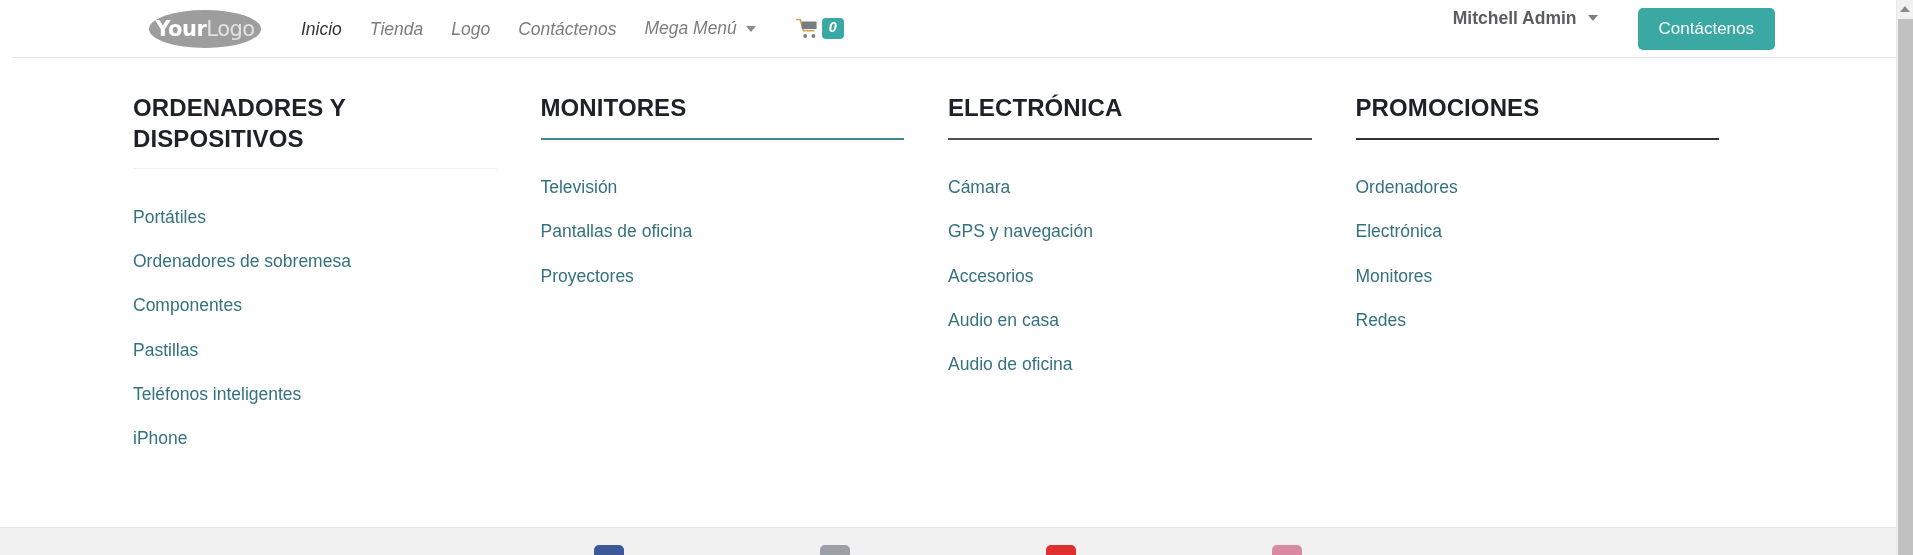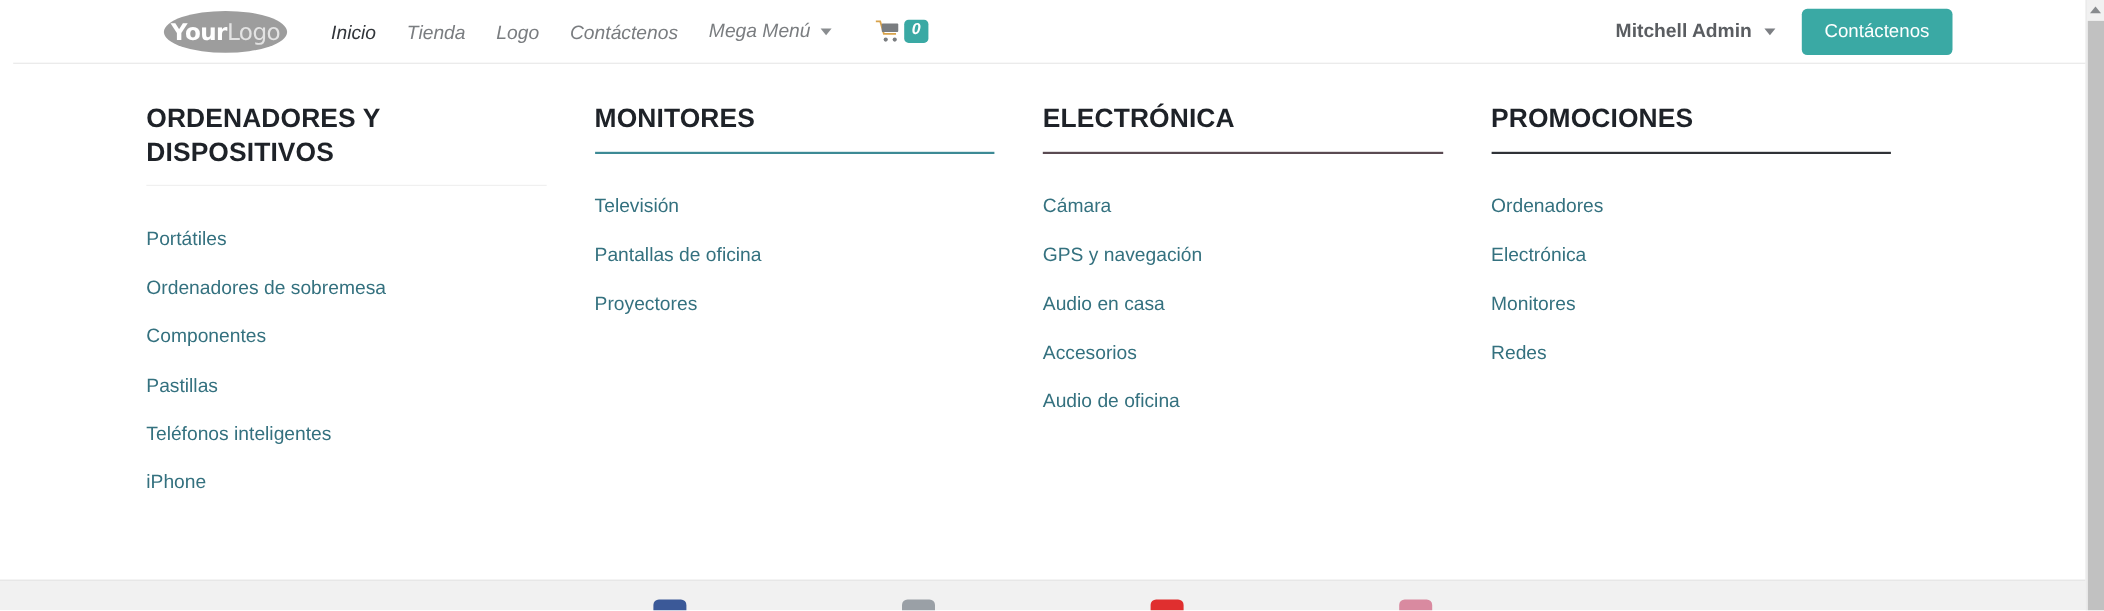--- a/index.html
+++ b/index.html
@@ -75,21 +75,21 @@
     color: #ffffff;
     font-size: 14.5px; font-weight: 700;
     border-radius: 4px;
     padding: 2px 7px 3px 7px;
     line-height: 1.05;
     min-width: 21px; text-align: center;
   }
 
   .header-right {
     margin-left: auto; margin-right: 133px;
-    display: flex; align-items: center; gap: 24px;
+    display: flex; align-items: flex-start; gap: 40px;
   }
   .user-menu {
     display: flex; align-items: center; gap: 11px;
     font-size: 17.5px; font-weight: 700; color: #5a5d61;
     cursor: pointer; white-space: nowrap;
   }
   .user-menu .caret { border-top-color: #7c7f83; }
 
   .btn-contact {
     background: #3aa9a4; color: #ffffff;
@@ -233,22 +233,22 @@
           <a class="mm-link">Proyectores</a>
         </div>
       </div>
 
       <div class="mm-col">
         <div class="mm-title">ELECTRÓNICA</div>
         <hr class="mm-rule" style="background: rgb(90, 74, 82);">
         <div class="mm-links">
           <a class="mm-link">Cámara</a>
           <a class="mm-link">GPS y navegación</a>
+          <a class="mm-link">Accesorios</a>
           <a class="mm-link">Audio en casa</a>
-          <a class="mm-link">Accesorios</a>
           <a class="mm-link">Audio de oficina</a>
         </div>
       </div>
 
       <div class="mm-col">
         <div class="mm-title">PROMOCIONES</div>
         <hr class="mm-rule" style="background: rgb(47, 50, 55);">
         <div class="mm-links">
           <a class="mm-link">Ordenadores</a>
           <a class="mm-link">Electrónica</a>

